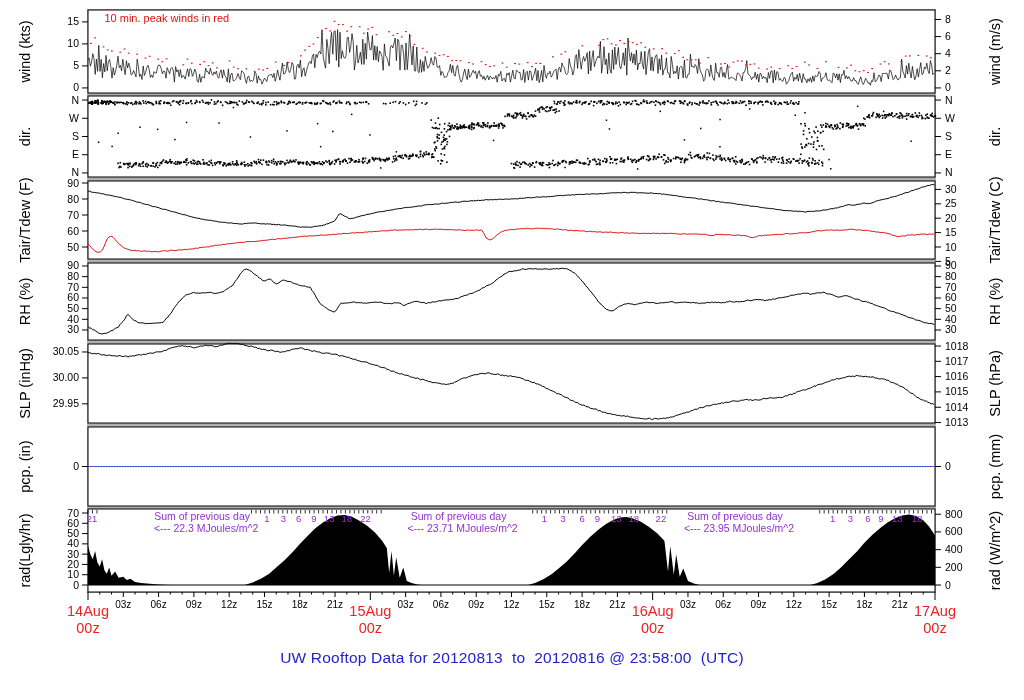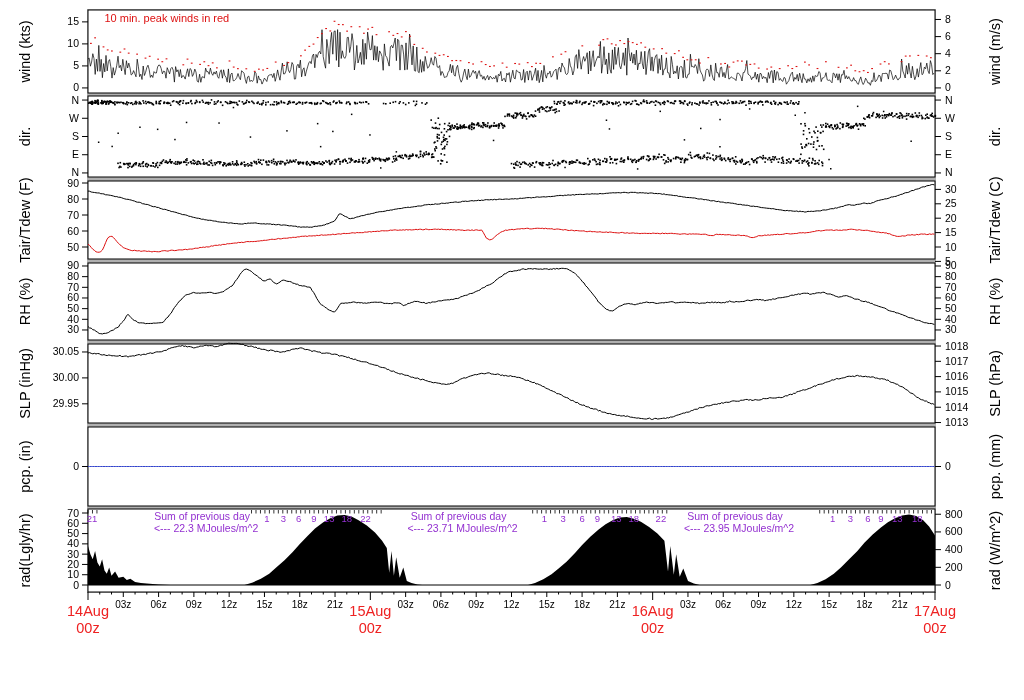--- a/index.html
+++ b/index.html
@@ -2237,13 +2237,14 @@
       <text x="582.0833333333334" y="608" fill="#000" font-size="10" text-anchor="middle">18z</text>
       <text x="617.375" y="608" fill="#000" font-size="10" text-anchor="middle">21z</text>
       <text x="687.9583333333334" y="608" fill="#000" font-size="10" text-anchor="middle">03z</text>
       <text x="723.25" y="608" fill="#000" font-size="10" text-anchor="middle">06z</text>
       <text x="758.5416666666666" y="608" fill="#000" font-size="10" text-anchor="middle">09z</text>
       <text x="793.8333333333334" y="608" fill="#000" font-size="10" text-anchor="middle">12z</text>
       <text x="829.125" y="608" fill="#000" font-size="10" text-anchor="middle">15z</text>
       <text x="864.4166666666666" y="608" fill="#000" font-size="10" text-anchor="middle">18z</text>
       <text x="899.7083333333334" y="608" fill="#000" font-size="10" text-anchor="middle">21z</text>
     </svg>
+  <div id="chart-title" style="color: rgb(34, 34, 204);">UW Rooftop Data for 20120813  to  20120816 @ 23:58:00  (UTC)</div>
 </div>
 
 </body></html>

